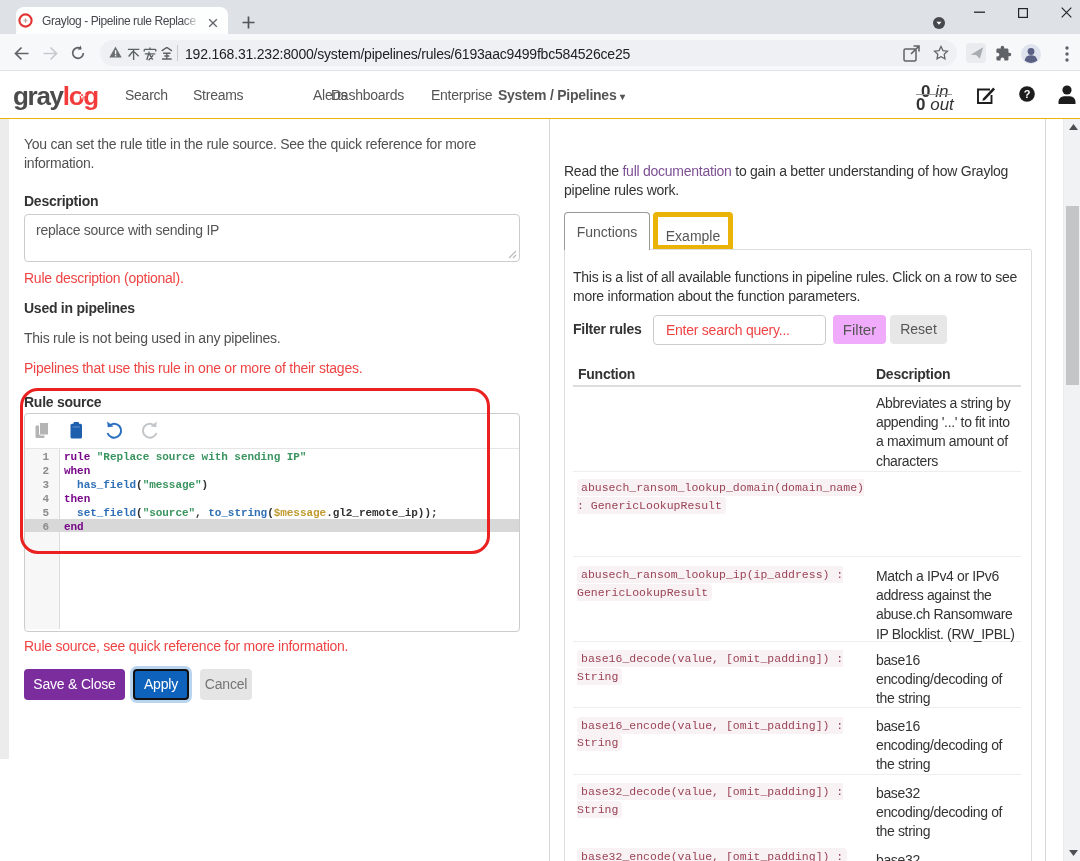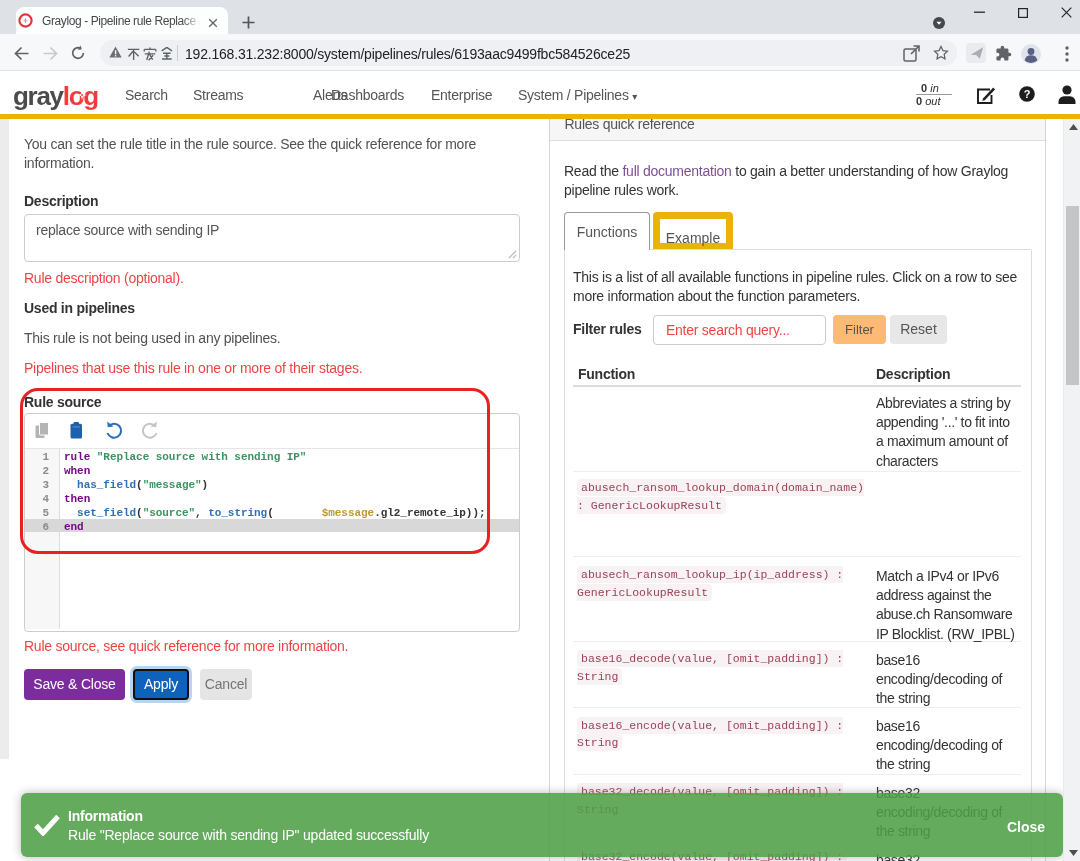--- a/index.html
+++ b/index.html
@@ -11,38 +11,38 @@
   #tabbar { left:0; top:0; width:1080px; height:34px; background:#dee1e6; }
   #tab { left:16px; top:7px; width:212px; height:27px; background:#fdfefe; border-radius:8px 8px 0 0; }
   #tabtitle { left:42px; top:14px; width:160px; height:15px; font-size:12px; letter-spacing:-0.4px; color:#45494e; white-space:nowrap; overflow:hidden; }
   #tabfade { left:182px; top:13px; width:24px; height:17px; background:linear-gradient(90deg, rgba(253,254,254,0), #fdfefe 80%); }
   
   #toolbar { left:0; top:34px; width:1080px; height:37px; background:#f7f8f9; border-bottom:1px solid #e0e3e6; }
   #omni { left:100px; top:6px; width:857px; height:26px; background:#eef0f3; border-radius:13px; }
   #urltext { left:185px; top:11.5px; font-size:14px; color:#202124; letter-spacing:-0.2px; white-space:nowrap; }
   .icon { position:absolute; }
   
-  #gnav { left:0; top:71px; width:1080px; height:48px; background:#fff; border-bottom:5px solid #eab308; }
+  #gnav { left:0; top:71px; width:1080px; height:48px; background:#fff; border-bottom:1px solid #eab308; }
   .navitem { position:absolute; top:16px; font-size:14px; color:#555; letter-spacing:-0.25px; }
   #logo { left:13px; top:10px; font-size:26px; font-weight:bold; letter-spacing:-1.3px; color:#4b4b4b; }
   #logo .red { color:#f43b3b; }
   
   #leftstrip { left:0; top:119px; width:9px; height:640px; background:#ececec; }
   .txt { position:absolute; font-size:14px; color:#515151; letter-spacing:-0.25px; }
   .muted { color:#ef4444; }
   .bold { font-weight:bold; color:#333; }
   
   #desc-ta { left:24px; top:214px; width:496px; height:48px; border:1px solid #ccc; border-radius:4px; background:#fff; }
   
   #editor { left:24px; top:413px; width:496px; height:218.5px; border:1px solid #ccc; border-radius:4px; background:#fff; }
   #cm { position:absolute; left:0; top:34px; width:494px; height:181px; border-top:1px solid #e5e5e5; overflow:hidden; }
   #gutter { position:absolute; left:0; top:0; width:35px; height:181px; background:#f7f7f7; border-right:1px solid #ddd; }
   .ln { position:absolute; right:10px; font-family:"Liberation Mono", monospace; font-size:11px; font-weight:bold; color:#8c8c8c; }
   .cl { position:absolute; left:39px; white-space:pre; font-family:"Liberation Mono", monospace; font-size:11px; font-weight:bold; letter-spacing:-0.05px; color:#333; }
-  .kw { color:#770788; } .fn { color:#2e6fb5; } .str { color:#39945f; } .gold { color:#c0992f;margin-left:48px; }
+  .kw { color:#770788; } .fn { color:#2e6fb5; } .str { color:#39945f; } .gold { color:#c0992f; }
   #activeline { position:absolute; left:0px; top:70px; width:494px; height:12.5px; background:#d8d8d8; }
   #redbox { left:20px; top:387.5px; width:470px; height:166px; border:3.5px solid #ea2121; border-radius:18px; }
   
   .btn { position:absolute; top:668.5px; height:31px; border-radius:4px; font-size:14px; text-align:center; line-height:31px; letter-spacing:-0.2px; }
   
   #panel-l { left:549px; top:119px; width:1px; height:742px; background:#d6d6d6; }
   #panel-r { left:1045px; top:119px; width:1px; height:742px; background:#d6d6d6; }
   #phead { left:550px; top:119px; width:495px; height:22px; background:#f6f6f6; border-bottom:1px solid #ddd; overflow:hidden; }
   .tab-box { position:absolute; background:#fff; border-radius:4px 4px 0 0; font-size:14px; color:#555; text-align:center; }
   #tabcontent-l { left:564px; top:250px; width:1px; height:611px; background:#ddd; }
@@ -141,26 +141,26 @@
     </svg>
   </div>
 
   <div class="abs" id="gnav">
     <div class="abs" id="logo">gray<span class="red">log</span></div>
     <div class="navitem" style="left:125px;">Search</div>
     <div class="navitem" style="left:193px;">Streams</div>
     <div class="navitem" style="left:269px;margin-left:44px;">Alerts</div>
     <div class="navitem" style="left:331px;">Dashboards</div>
     <div class="navitem" style="left:431px;">Enterprise</div>
-    <div class="navitem" style="left:518px;">System / Pipelines <span style="font-size:10px;">▾</span></div>
+    <div class="navitem" style="left:498px;font-weight:bold;">System / Pipelines <span style="font-size:10px;">▾</span></div>
     <svg class="icon" style="left:76.5px; top:18.5px;" width="10" height="10" viewBox="0 0 10 10">
       <path d="M5 0 L6.1 3.9 L10 5 L6.1 6.1 L5 10 L3.9 6.1 L0 5 L3.9 3.9 Z" fill="#fff"></path>
       <circle cx="5" cy="5" r="1" fill="#f43b3b"></circle>
     </svg>
-    <div class="abs" style="left:916px; top:11px; width:40px; height:26px; font-size:11px; color:#333;">
+    <div class="abs" style="left:916px; top:11px; width:40px; height:26px; font-size:17px; color:#333;">
       <div style="position:absolute; left:5px; top:0;"><b>0</b> <i>in</i></div>
       <div style="position:absolute; left:0; top:13px;"><b>0</b> <i>out</i></div>
       <div style="position:absolute; left:0; top:11.5px; width:36px; height:1px; background:#999;"></div>
     </div>
     <svg class="icon" style="left:976px; top:15px;" width="20" height="19" viewBox="0 0 20 19" fill="none" stroke="#1d1d1d">
       <path d="M14 3.5 L2 3.5 L2 17 L15.5 17 L15.5 9" stroke-width="1.9"></path>
       <path d="M7 12.5 L17.2 1.6 L19 3.4 L8.7 14.2 L6.3 14.8 Z" fill="#1d1d1d" stroke="none"></path>
     </svg>
     <svg class="icon" style="left:1019px; top:14.5px;" width="16" height="16" viewBox="0 0 16 16">
       <circle cx="8" cy="8" r="7.8" fill="#1d1d1d"></circle>
@@ -225,38 +225,35 @@
       <div class="cl" style="top:58px;">  <span class="fn">set_field</span>(<span class="str">"source"</span>, <span class="fn">to_string</span>(<span class="gold">$message</span>.gl2_remote_ip));</div>
       <div class="cl" style="top:72px;"><span class="kw">end</span></div>
     </div>
   </div>
   <div class="abs" id="redbox"></div>
   <div class="txt muted" style="left:24px; top:638px;">Rule source, see quick reference for more information.</div>
   <div class="btn" style="left:24px; width:101px; background:#7b2d9d; color:#fff;">Save &amp; Close</div>
   <div class="btn" style="left:133px; width:56px; background:#0f62bb; color:#fff; border:2px solid #111; line-height:27px; box-shadow:0 0 0 3px #b9d4ee;">Apply</div>
   <div class="btn" style="left:200px; width:52px; background:#e5e5e5; color:#757575;">Cancel</div>
 
-  <div class="abs" id="phead">
-      <div style="position:absolute; left:14.5px; top:-3.5px; font-size:14px; color:#555; letter-spacing:-0.25px;">Rules quick reference</div>
-    </div>
   <div class="abs" id="panel-l"></div>
   <div class="abs" id="panel-r"></div>
   <div class="txt" style="left:564px; top:162px; width:465px; line-height:19px; color:#333;">Read the <span style="color:#7d5093;">full documentation</span> to gain a better understanding of how Graylog<br>pipeline rules work.</div>
 
   <div class="tab-box" style="left:564px; top:212px; width:86px; height:38px; border:1px solid #999; border-bottom:none; line-height:38px;">Functions</div>
-  <div class="tab-box" style="left:653px; top:212px; width:80px; height:38px; border:7px solid #eab308; line-height:38px;">Example</div>
+  <div class="tab-box" style="left:653px; top:212px; width:80px; height:38px; border:5px solid #eab308; line-height:38px;">Example</div>
   <div class="abs" style="left:650px; top:249px; width:381px; height:1px; background:#ddd;"></div>
   <div class="abs" id="tabcontent-l"></div>
   <div class="abs" id="tabcontent-r"></div>
   <div class="txt" style="left:573px; top:268px; width:450px; line-height:19px; color:#333;">This is a list of all available functions in pipeline rules. Click on a row to see<br>more information about the function parameters.</div>
 
   <div class="txt bold" style="left:573px; top:321px;">Filter rules</div>
   <div class="abs" style="left:653px; top:315px; width:173px; height:30px; border:1px solid #ccc; border-radius:4px;"></div>
   <div class="txt muted" style="left:666px; top:322px;">Enter search query...</div>
-  <div class="abs" style="left:833px; top:314.5px; width:53px; height:29px; background:#fdba74; border-radius:4px; font-size:13px; color:#555; text-align:center; line-height:29px;">Filter</div>
+  <div class="abs" style="left:833px; top:314.5px; width:53px; height:29px; background:#f0abfc; border-radius:4px; font-size:15px; color:#555; text-align:center; line-height:29px;">Filter</div>
   <div class="abs" style="left:890px; top:314.5px; width:57px; height:29px; background:#e7e7e7; border-radius:4px; font-size:14px; color:#555; text-align:center; line-height:29px;">Reset</div>
 
   <div class="txt bold" style="left:578px; top:366px;">Function</div>
   <div class="txt bold" style="left:876px; top:366px;">Description</div>
   <div class="abs" style="left:573px; top:385px; width:448px; height:2px; background:#ddd;"></div>
   <div class="abs sep" style="top:471px;"></div>
   <div class="abs sep" style="top:556px;"></div>
   <div class="abs sep" style="top:641px;"></div>
   <div class="abs sep" style="top:707px;"></div>
   <div class="abs sep" style="top:774px;"></div>
@@ -266,28 +263,20 @@
   <div class="desc" style="left:876px; top:567px;">Match a IPv4 or IPv6<br>address against the<br>abuse.ch Ransomware<br>IP Blocklist. (RW_IPBL)</div>
   <div class="chipwrap" style="left:577px; top:650px;"><code class="chip">base16_decode(value, [omit_padding]) :<br>String</code></div>
   <div class="desc" style="left:876px; top:650.5px;">base16<br>encoding/decoding of<br>the string</div>
   <div class="chipwrap" style="left:577px; top:716.5px;"><code class="chip">base16_encode(value, [omit_padding]) :<br>String</code></div>
   <div class="desc" style="left:876px; top:717px;">base16<br>encoding/decoding of<br>the string</div>
   <div class="chipwrap" style="left:577px; top:783px;"><code class="chip">base32_decode(value, [omit_padding]) :<br>String</code></div>
   <div class="desc" style="left:876px; top:783.5px;">base32<br>encoding/decoding of<br>the string</div>
   <div class="chipwrap" style="left:577px; top:848px;"><code class="chip">base32_encode(value, [omit_padding]) :</code></div>
   <div class="desc" style="left:876px; top:850.5px;">base32</div>
 
-  <div class="abs" id="toast">
-    <svg class="icon" style="left:13px; top:21px;" width="26" height="22" viewBox="0 0 26 22">
-      <path d="M2 11.5 L9 19 L24 2.5" stroke="#fff" stroke-width="5" fill="none"></path>
-    </svg>
-    <div style="position:absolute; left:47px; top:15px; font-size:14px; font-weight:bold; letter-spacing:-0.2px;">Information</div>
-    <div style="position:absolute; left:47px; top:34px; font-size:14px; letter-spacing:-0.2px;">Rule "Replace source with sending IP" updated successfully</div>
-    <div style="position:absolute; left:986px; top:25.5px; font-size:14px; font-weight:bold;">Close</div>
-  </div>
 
   <div class="abs" id="sb">
     <div id="sb-thumb"></div>
     <svg class="icon" style="left:4.5px; top:5px;" width="9" height="6" viewBox="0 0 9 6">
       <path d="M4.5 0 L9 6 L0 6 Z" fill="#4d5053"></path>
     </svg>
     <svg class="icon" style="left:4.5px; top:731px;" width="9" height="6" viewBox="0 0 9 6">
       <path d="M4.5 6 L9 0 L0 0 Z" fill="#4d5053"></path>
     </svg>
   </div>

